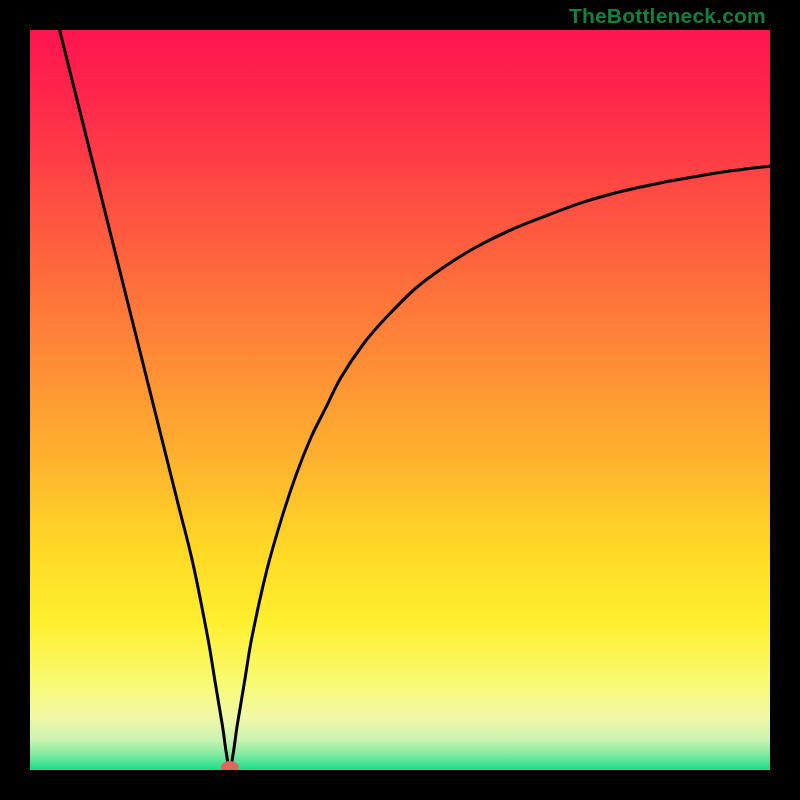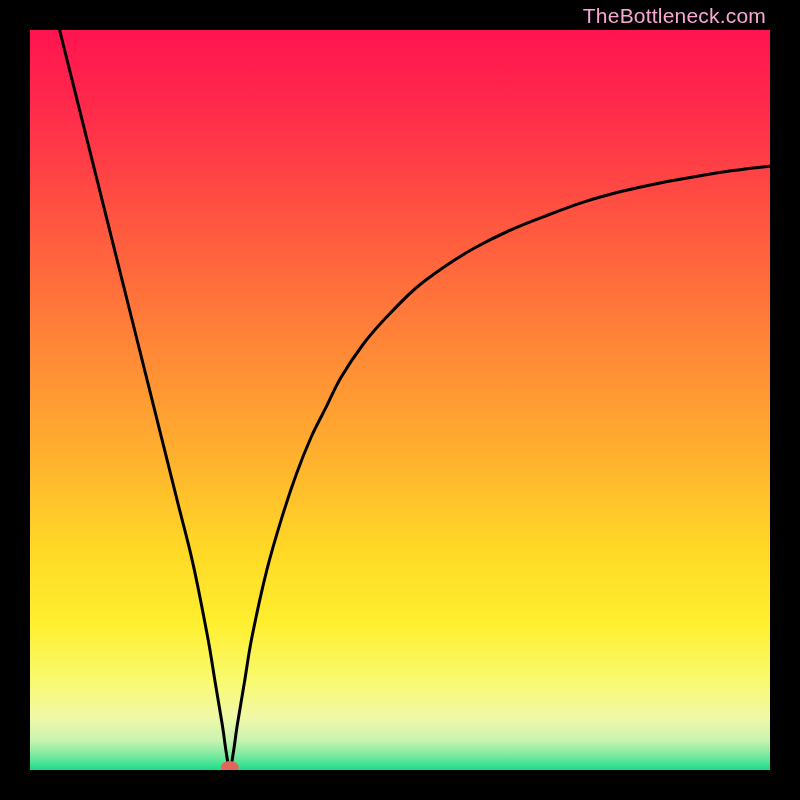--- a/index.html
+++ b/index.html
@@ -23,23 +23,23 @@
     position: absolute;
     left: 0;
     top: 0;
     width: 740px;
     height: 740px;
   }
   .watermark {
     position: absolute;
     top: 4px;
     right: 34px;
-    color: #f9a8d4;
+    color: #15803d;
     font-size: 21px;
-    font-weight: 400;
+    font-weight: 700;
     letter-spacing: 0.2px;
     user-select: none;
   }
   svg {
     display: block;
   }
 </style>
 </head>
 <body>
 

